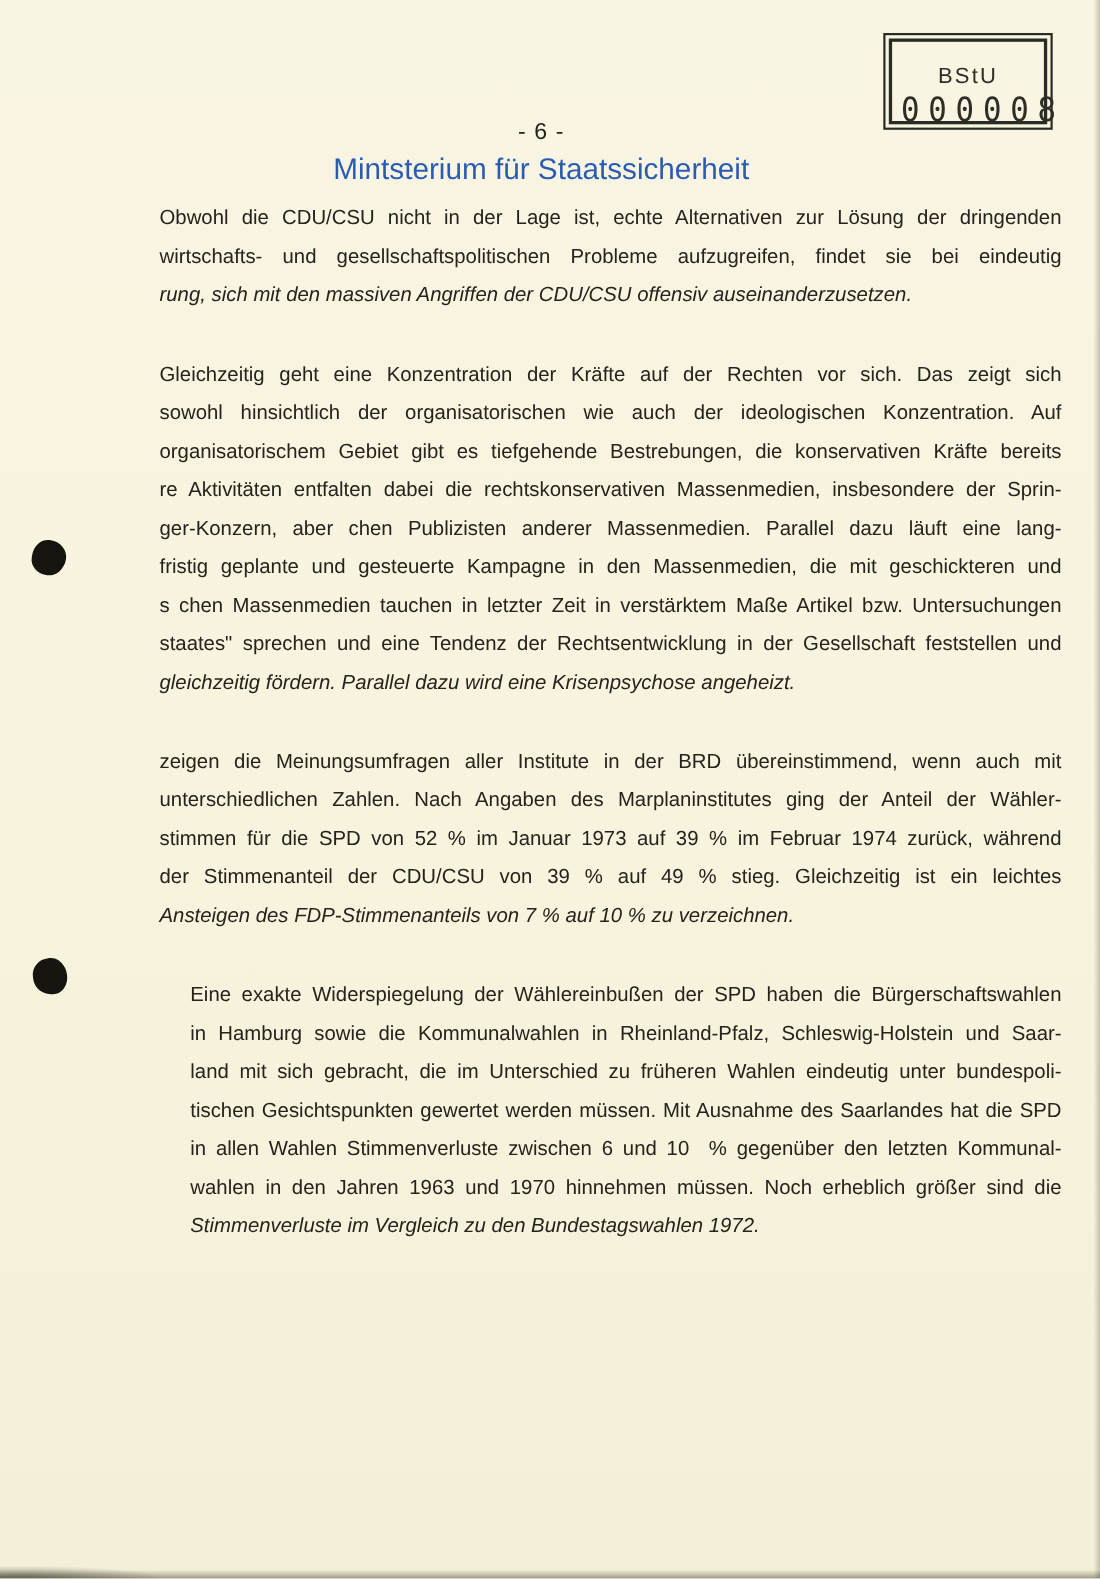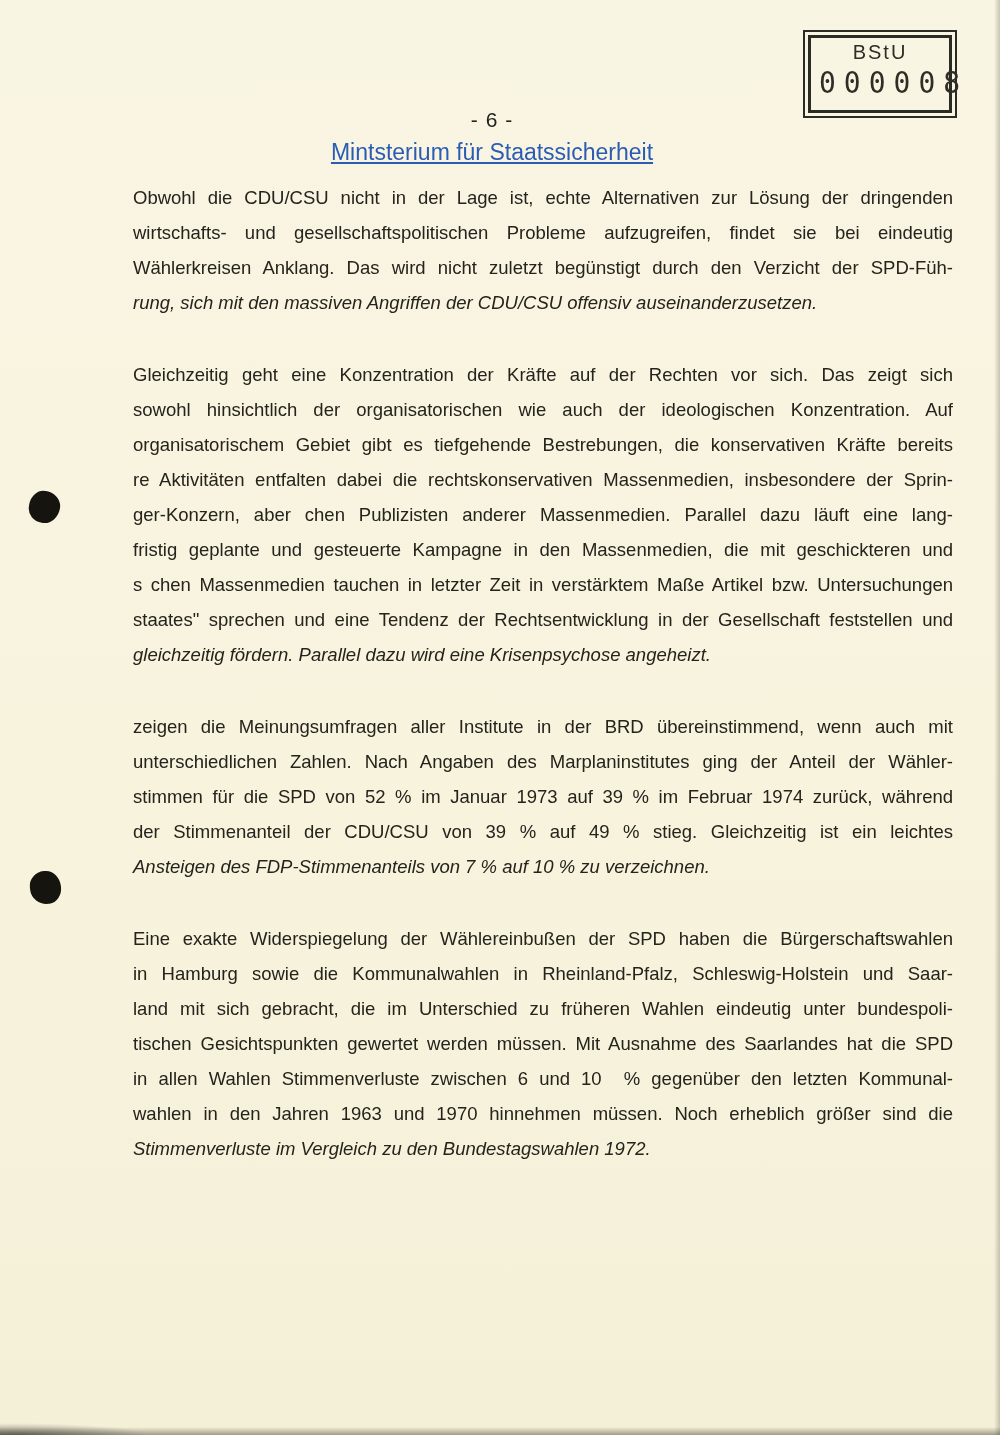--- a/index.html
+++ b/index.html
@@ -36,51 +36,50 @@
   .stamp-inner {
     border: 3px solid #2b2b25;
     width: 100%; height: 100%;
     box-sizing: border-box;
     text-align: center;
     color: #2e2e27;
   }
   .stamp-title {
     font-size: 20px;
     letter-spacing: 2px;
-    margin-top: 3px;
+    margin-top: 20px;
   }
   .stamp-number {
     font-family: "DejaVu Sans Mono", monospace;
     font-size: 28px;
     letter-spacing: 8px;
     padding-left: 8px;
     margin-top: 2px;
     transform: scaleY(1.08);
   }
   
   .header {
     position: absolute; left: 140px; top: 108px; width: 704px;
     text-align: center;
     color: #23221c;
   }
   .page-number { font-size: 21px; letter-spacing: 1px; }
   .heading {
     margin-top: 7px;
-    font-size: 23px;
+    font-size: 27px;
     color: #2b5cb4;
-    text-decoration: underline;
   }
   
   .body-text {
-    position: absolute; left: 133px; top: 180px; width: 820px;
+    position: absolute; left: 145px; top: 180px; width: 820px;
     color: #24231c;
     font-size: 18.5px;
   }
   .para { margin: 0 0 37px 0; }
-  .para:last-child { margin-bottom: 0; }
+  .para:last-child { margin-bottom: 0; margin-left: 28px; }
   .line {
     height: 35px;
     line-height: 35px;
     text-align: justify;
     text-align-last: justify;
   }
   .line.last { text-align-last: left; font-style: italic; }
   
   .blob { position: absolute; background: #15140f; }
   .blob1 {
@@ -109,21 +108,20 @@
   <div class="header">
     <div class="page-number">- 6 -</div>
     <div class="heading">Mintsterium für Staatssicherheit</div>
   </div>
 
   <div class="body-text">
 
     <div class="para">
       <div class="line">Obwohl die CDU/CSU nicht in der Lage ist, echte Alternativen zur Lösung der dringenden</div>
       <div class="line">wirtschafts- und gesellschaftspolitischen Probleme aufzugreifen, findet sie bei eindeutig</div>
-      <div class="line">Wählerkreisen Anklang. Das wird nicht zuletzt begünstigt durch den Verzicht der SPD-Füh-</div>
       <div class="line last">rung, sich mit den massiven Angriffen der CDU/CSU offensiv auseinanderzusetzen.</div>
     </div>
 
     <div class="para">
       <div class="line">Gleichzeitig geht eine Konzentration der Kräfte auf der Rechten vor sich. Das zeigt sich</div>
       <div class="line">sowohl hinsichtlich der organisatorischen wie auch der ideologischen Konzentration. Auf</div>
       <div class="line">organisatorischem Gebiet gibt es tiefgehende Bestrebungen, die konservativen Kräfte bereits</div>
       <div class="line">re Aktivitäten entfalten dabei die rechtskonservativen Massenmedien, insbesondere der Sprin-</div>
       <div class="line">ger-Konzern, aber chen Publizisten anderer Massenmedien. Parallel dazu läuft eine lang-</div>
       <div class="line">fristig geplante und gesteuerte Kampagne in den Massenmedien, die mit geschickteren und</div>

